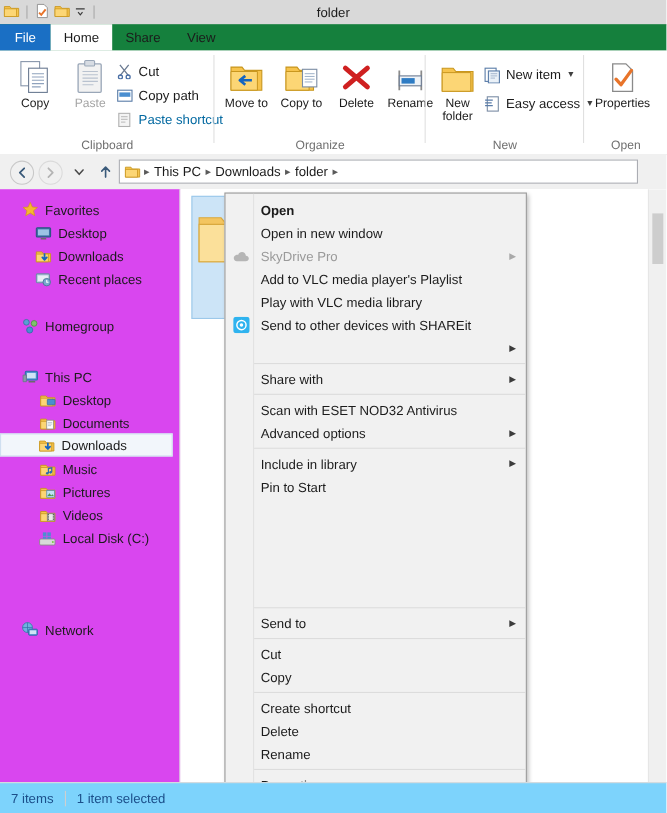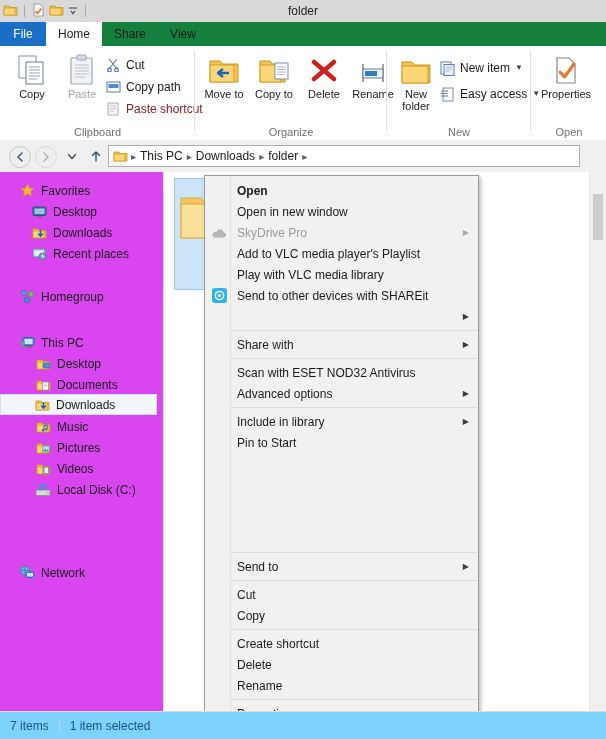--- a/index.html
+++ b/index.html
@@ -55,21 +55,21 @@
     position:absolute;top:4px;width:48px;height:68px;
     display:flex;flex-direction:column;align-items:center;justify-content:flex-start;
     font-size:11px;color:#1b1b1b;text-align:center;line-height:12px;cursor:default;
   }
   .bigbtn .ico{height:36px;display:flex;align-items:flex-end;justify-content:center;margin-bottom:2px;}
   .bigbtn.dim{color:#a6a6a6;}
   .smallbtn{
     position:absolute;height:20px;display:flex;align-items:center;gap:5px;
     font-size:12px;color:#1b1b1b;cursor:default;white-space:nowrap;
   }
-  .smallbtn.dim{color:#7f1d1d;}
+  .smallbtn.dim{color:#0369a1;}
   .smallbtn .sico{width:16px;height:16px;display:flex;align-items:center;justify-content:center;}
   .caret{font-size:8px;line-height:8px;color:#404040;}
 
   
   .addrbar{
     position:absolute;left:0;top:140px;width:606px;height:32px;
     background:#f0f0f0;
   }
   .navbtn{
     position:absolute;top:6px;width:20px;height:20px;border-radius:50%;

